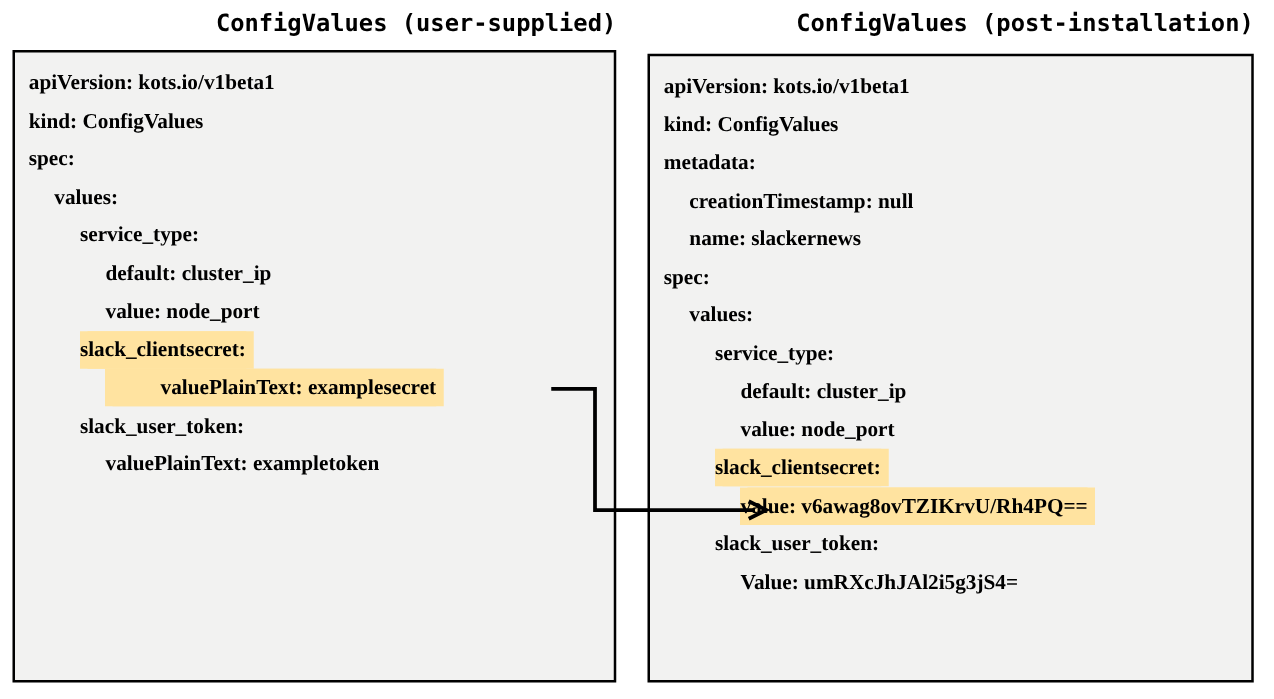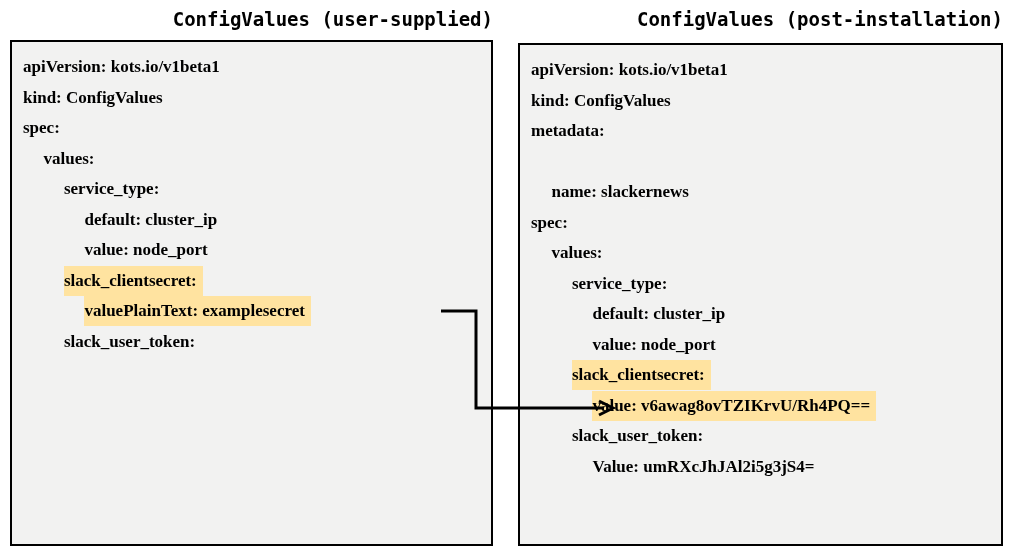--- a/index.html
+++ b/index.html
@@ -97,34 +97,34 @@
   <div class="panel" id="panel-left" style="background: rgb(242, 242, 241); border-color: rgb(0, 0, 0);">
     <div class="yaml" id="yaml-left">
         <div class="yline"><span class="seg">apiVersion: kots.io/v1beta1</span></div>
         <div class="yline"><span class="seg">kind: ConfigValues</span></div>
         <div class="yline"><span class="seg">spec:</span></div>
         <div class="yline"><span>  </span><span class="seg">values:</span></div>
         <div class="yline"><span>    </span><span class="seg">service_type:</span></div>
         <div class="yline"><span>      </span><span class="seg">default: cluster_ip</span></div>
         <div class="yline"><span>      </span><span class="seg">value: node_port</span></div>
         <div class="yline hl"><span>    </span><span class="seg" style="background: rgb(255, 227, 160); box-shadow: rgb(255, 227, 160) 6px 0px 0px;">slack_clientsecret:</span></div>
-        <div class="yline hl"><span>      </span><span class="seg" style="background: rgb(255, 227, 160); box-shadow: rgb(255, 227, 160) 6px 0px 0px;">valuePlainText: examplesecret</span></div>
+        <div class="yline hl"><span>      </span><span class="seg" style="background: rgb(255, 227, 160); box-shadow: rgb(255, 227, 160) 6px 0px 0px; padding-left: 44px;">valuePlainText: examplesecret</span></div>
         <div class="yline"><span>    </span><span class="seg">slack_user_token:</span></div>
-        <div class="yline"><span>      </span></div>
+        <div class="yline"><span>      </span><span class="seg">valuePlainText: exampletoken</span></div>
       </div>
   </div>
 
   <div class="panel-title" id="title-right">ConfigValues (post-installation)</div>
 
   <div class="panel" id="panel-right" style="background: rgb(242, 242, 241); border-color: rgb(0, 0, 0);">
     <div class="yaml" id="yaml-right">
         <div class="yline"><span class="seg">apiVersion: kots.io/v1beta1</span></div>
         <div class="yline"><span class="seg">kind: ConfigValues</span></div>
         <div class="yline"><span class="seg">metadata:</span></div>
-        <div class="yline"><span>  </span></div>
+        <div class="yline"><span>  </span><span class="seg">creationTimestamp: null</span></div>
         <div class="yline"><span>  </span><span class="seg">name: slackernews</span></div>
         <div class="yline"><span class="seg">spec:</span></div>
         <div class="yline"><span>  </span><span class="seg">values:</span></div>
         <div class="yline"><span>    </span><span class="seg">service_type:</span></div>
         <div class="yline"><span>      </span><span class="seg">default: cluster_ip</span></div>
         <div class="yline"><span>      </span><span class="seg">value: node_port</span></div>
         <div class="yline hl"><span>    </span><span class="seg" style="background: rgb(255, 227, 160); box-shadow: rgb(255, 227, 160) 6px 0px 0px;">slack_clientsecret:</span></div>
         <div class="yline hl"><span>      </span><span class="seg" style="background: rgb(255, 227, 160); box-shadow: rgb(255, 227, 160) 6px 0px 0px;">value: v6awag8ovTZIKrvU/Rh4PQ==</span></div>
         <div class="yline"><span>    </span><span class="seg">slack_user_token:</span></div>
         <div class="yline"><span>      </span><span class="seg">Value: umRXcJhJAl2i5g3jS4=</span></div>

